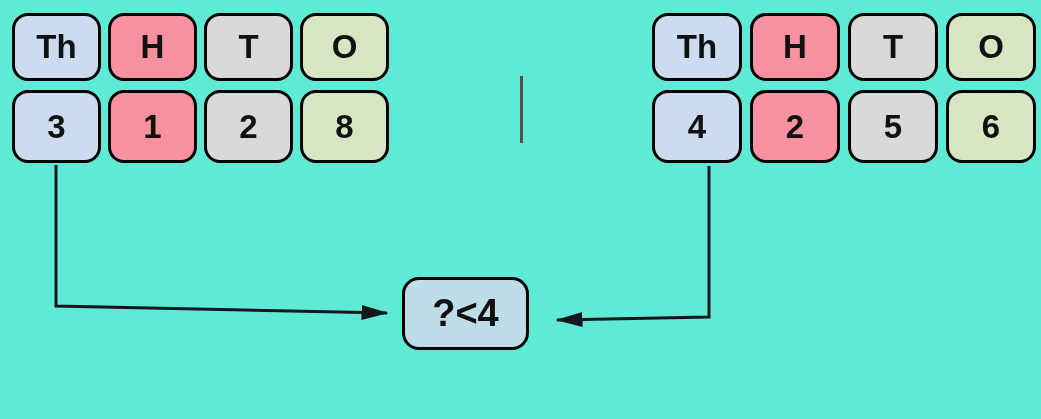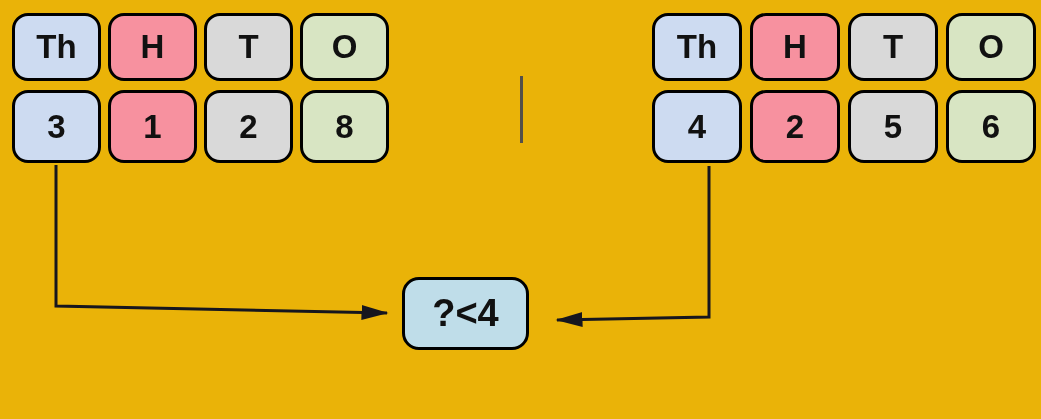--- a/index.html
+++ b/index.html
@@ -66,21 +66,21 @@
     pointer-events:none;
   }
   .arrow-layer polyline {
     fill:none;
     stroke-width:3px;
   }
 </style>
 </head>
 <body>
 
-<div class="canvas" style="background: #eab308;">
+<div class="canvas" style="background: #5eead4;">
 
   <div class="pv-table left">
     <div class="cell" style="background: rgb(205, 219, 241);">Th</div>
     <div class="cell" style="background: rgb(247, 145, 159);">H</div>
     <div class="cell" style="background: rgb(217, 217, 217);">T</div>
     <div class="cell" style="background: rgb(216, 229, 195);">O</div>
 
     <div class="cell" style="background: rgb(205, 219, 241);">3</div>
     <div class="cell" style="background: rgb(247, 145, 159);">1</div>
     <div class="cell" style="background: rgb(217, 217, 217);">2</div>

